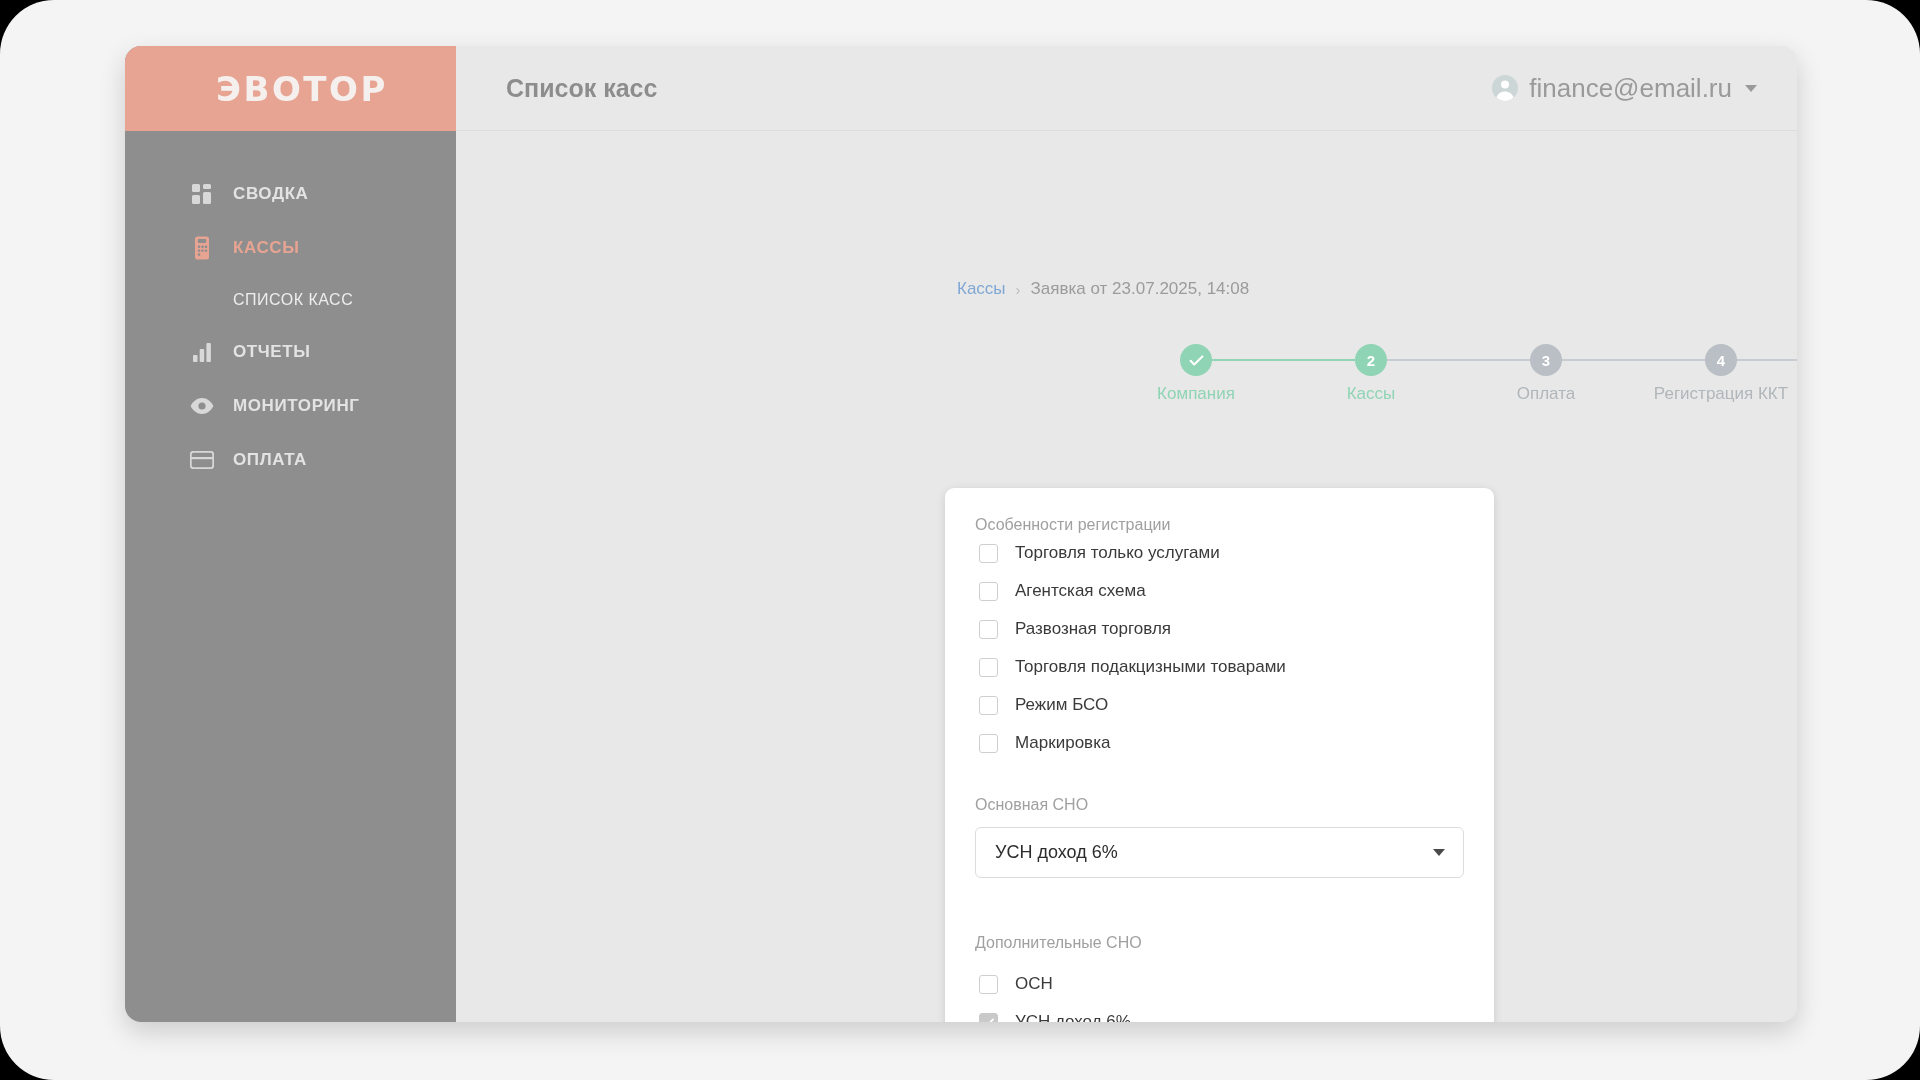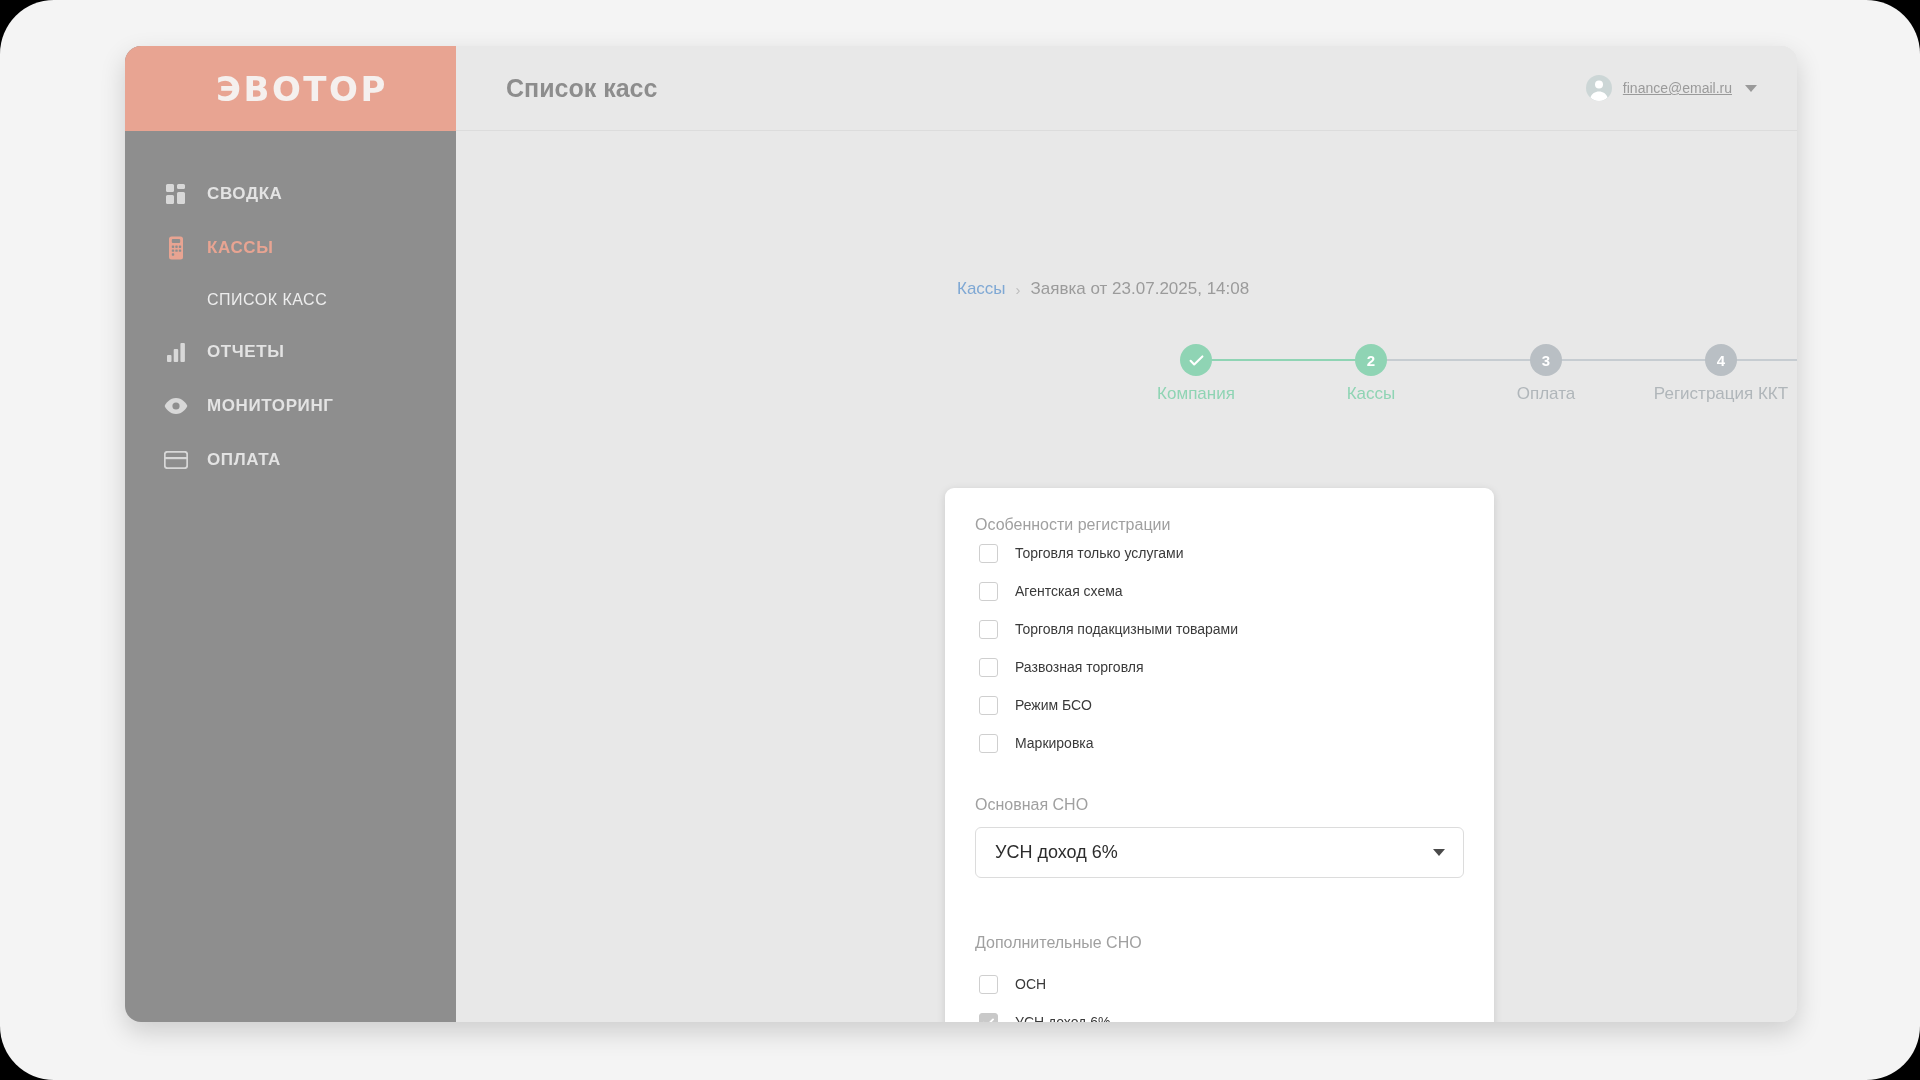--- a/index.html
+++ b/index.html
@@ -51,21 +51,21 @@
     flex: 0 0 85px;
     padding-left: 23px;
   }
   .brand-text {
     color: #f5f0ee;
     font-size: 34px;
     font-weight: bold;
     letter-spacing: 2.5px;
     font-family: "DejaVu Sans", sans-serif;
   }
-  .nav { padding-top: 36px; }
+  .nav { padding-top: 36px; padding-left: 26px; }
   .nav-item {
     display: flex;
     align-items: center;
     height: 54px;
     padding-left: 38px;
     cursor: pointer;
   }
   .nav-icon {
     width: 26px; height: 26px;
     flex: 0 0 26px;
@@ -123,22 +123,21 @@
   }
   .user-box {
     display: flex;
     align-items: center;
     gap: 11px;
     cursor: pointer;
   }
   .avatar-icon { width: 26px; height: 26px; display: block; }
   .user-email {
     color: #9a9a9a;
-    font-size: 14px;
-    text-decoration: underline;
+    font-size: 26px;
   }
   .caret-down {
     width: 0; height: 0;
     border-left: 6px solid transparent;
     border-right: 6px solid transparent;
     border-top: 7px solid #9a9a9a;
     margin-left: 2px;
   }
 
   .main {
@@ -247,21 +246,21 @@
     justify-content: center;
   }
   .cbox.checked {
     background: #c9c9c9;
     border-color: #c9c9c9;
   }
   .cbox .tick { width: 13px; height: 13px; display: none; }
   .cbox.checked .tick { display: block; }
   .check-label {
     color: #3a3a3a;
-    font-size: 14px;
+    font-size: 17px;
   }
   .field-label {
     color: #a0a0a0;
     font-size: 16px;
     margin-top: 34px;
     margin-bottom: 13px;
   }
   .select-box {
     height: 51px;
     border: 1px solid #dcdcdc;
@@ -437,25 +436,25 @@
           <div class="check-row">
             <span class="cbox"></span>
             <span class="check-label">Торговля только услугами</span>
           </div>
           <div class="check-row">
             <span class="cbox"></span>
             <span class="check-label">Агентская схема</span>
           </div>
           <div class="check-row">
             <span class="cbox"></span>
+            <span class="check-label">Развозная торговля</span>
+          </div>
+          <div class="check-row">
+            <span class="cbox"></span>
             <span class="check-label">Торговля подакцизными товарами</span>
-          </div>
-          <div class="check-row">
-            <span class="cbox"></span>
-            <span class="check-label">Развозная торговля</span>
           </div>
           <div class="check-row">
             <span class="cbox"></span>
             <span class="check-label">Режим БСО</span>
           </div>
           <div class="check-row">
             <span class="cbox"></span>
             <span class="check-label">Маркировка</span>
           </div>
 

